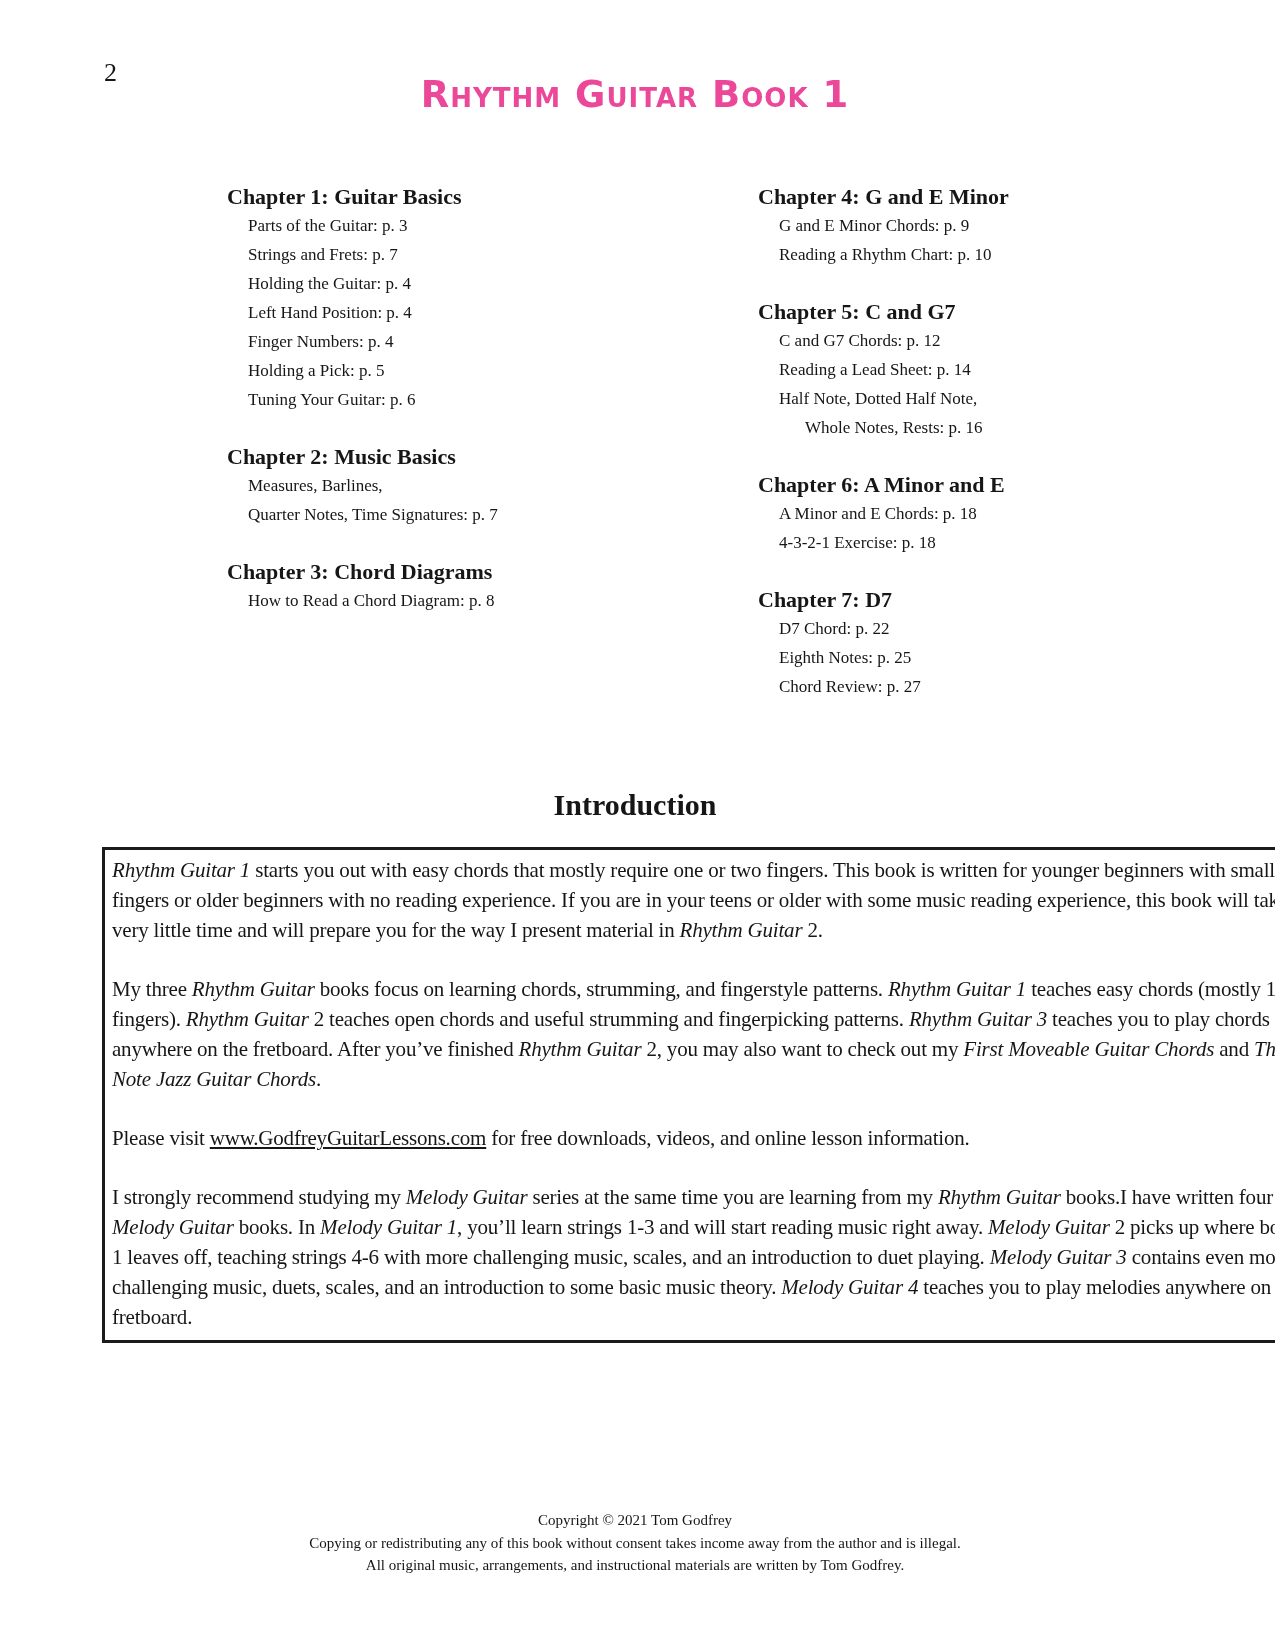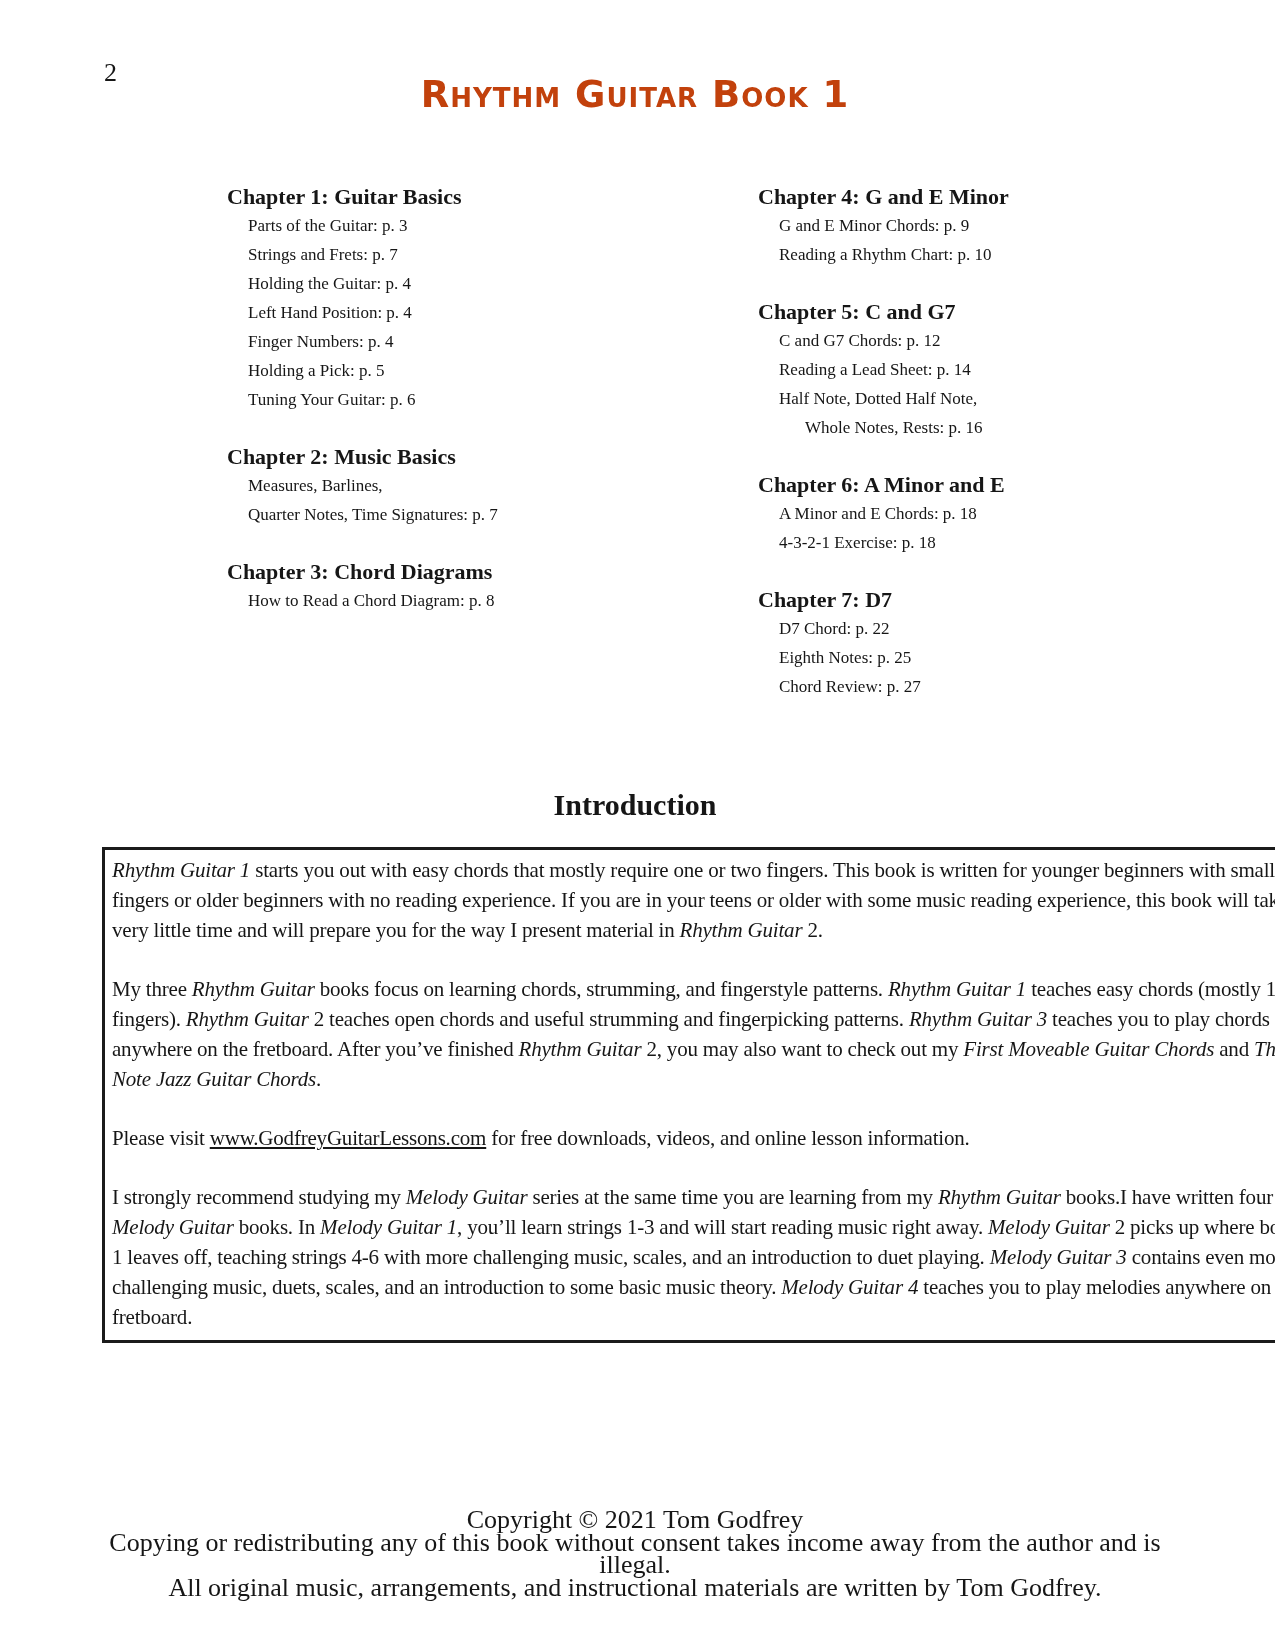--- a/index.html
+++ b/index.html
@@ -14,21 +14,21 @@
   .page-number {
     position:absolute; left:104px; top:58px;
     font-size:26px; line-height:30px;
   }
   .book-title {
     position:absolute; left:102px; top:74px; width:1066px;
     margin:0; text-align:center;
     font-family:"DejaVu Sans","Liberation Sans",sans-serif;
     font-weight:bold; font-variant:small-caps;
     font-size:37px; line-height:42px; letter-spacing:1px;
-    color:#c2410c;
+    color:#ec4899;
   }
   .toc {
     position:absolute; top:182px; left:227px; right:40px;
     display:flex;
     gap:45px;
   }
   .toc-col-left { width:486px; flex:none; }
   .toc-col-right { flex:1; }
   .chapter-block { margin-bottom:28px; }
   .chapter-block:last-child { margin-bottom:0; }
@@ -47,21 +47,21 @@
     padding:5px 14px 8px 7px;
     font-size:21px; line-height:30px; letter-spacing:-0.2px;
   }
   .intro-box p { margin:0 0 29px; }
   .intro-box p:last-child { margin-bottom:0; }
   .run.italic { font-style:italic; }
   .run.link { text-decoration:underline; color:inherit; cursor:pointer; }
   .page-footer {
     position:absolute; top:1509px; left:102px; width:1066px;
     text-align:center;
-    font-size:26px; line-height:22.5px;
+    font-size:15px; line-height:22.5px;
   }
 </style>
 </head>
 <body>
 
 <div class="page">
   <div class="page-number">2</div>
   <h1 class="book-title">Rhythm Guitar Book 1</h1>
 
   <div class="toc">

